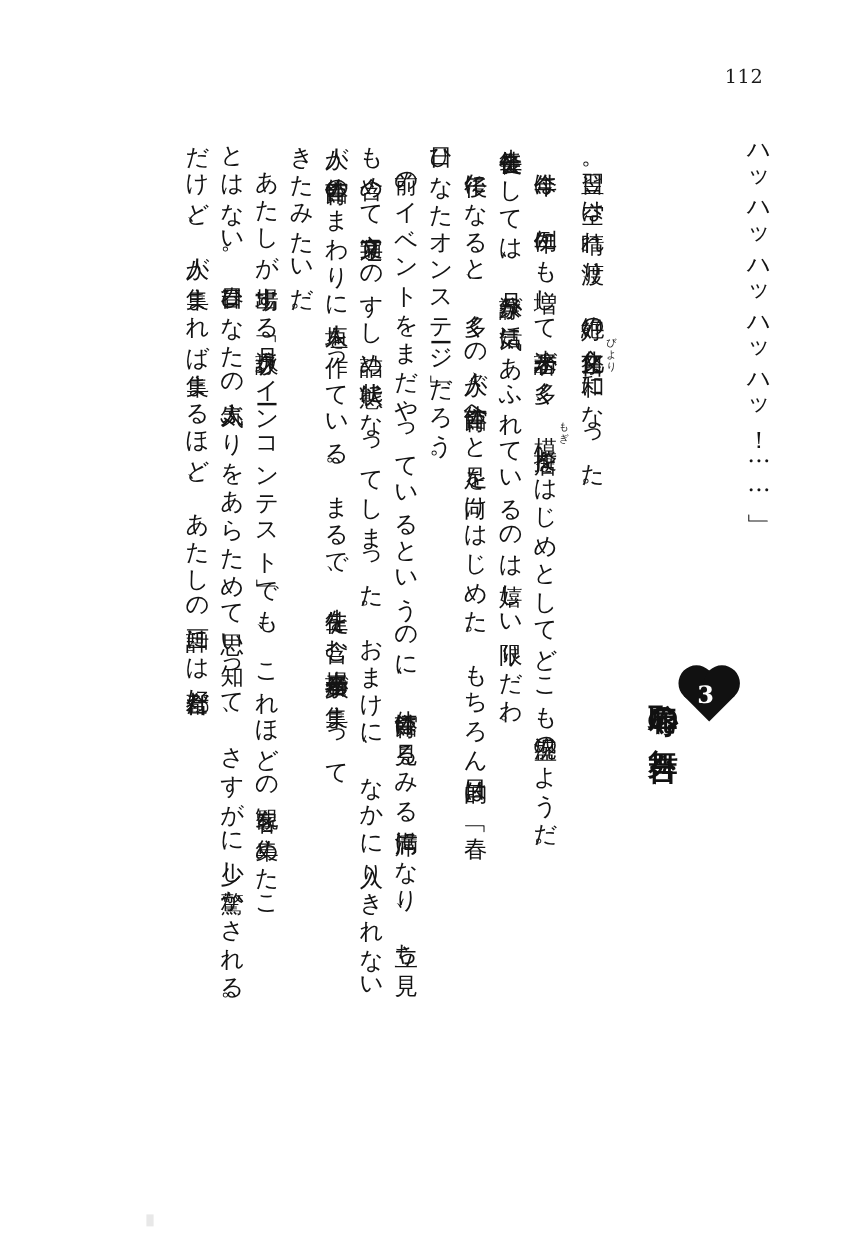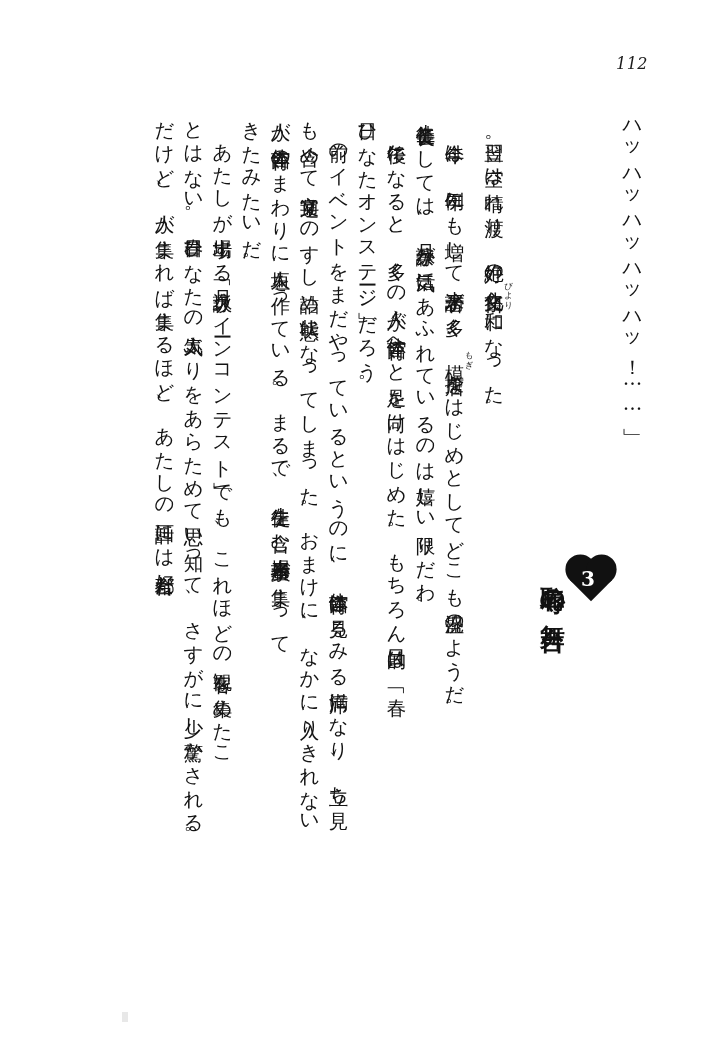--- a/index.html
+++ b/index.html
@@ -13,23 +13,22 @@
     position: relative;
     font-family: "DejaVu Serif", "Liberation Serif", serif;
     color: #1a1a1a;
     overflow: hidden;
   }
 
   
   .page-number {
     position: absolute;
     top: 54px;
-    right: 60px;
+    right: 72px;
     font-family: "DejaVu Serif", "Liberation Serif", serif;
-    font-style: italic;
     font-size: 16px;
     letter-spacing: 0.5px;
     color: #1a1a1a;
   }
 
   
   .vtext-area {
     position: absolute;
     top: 108px;
     left: 60px;

